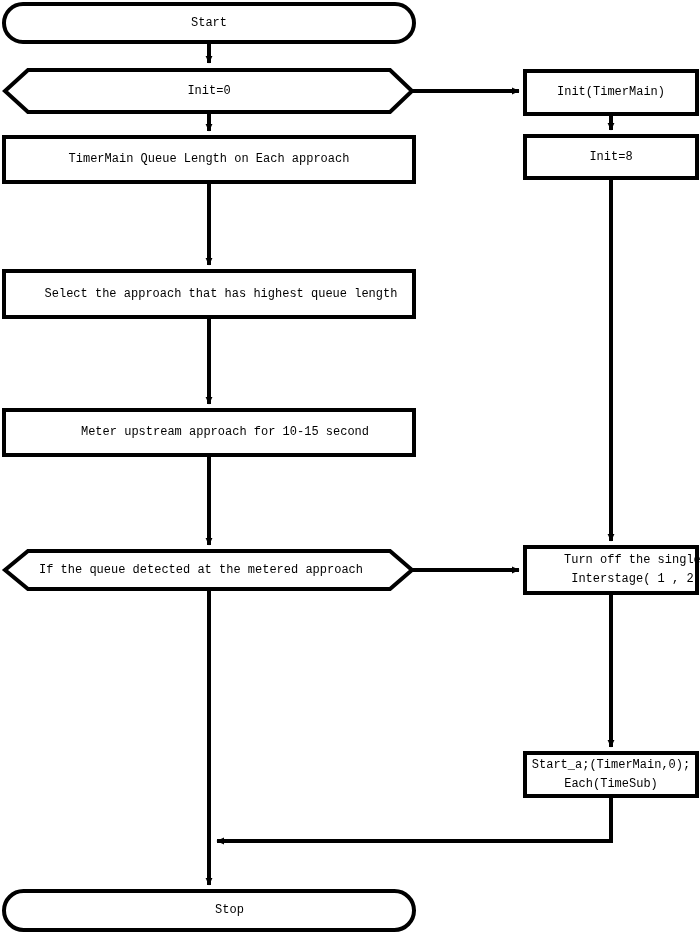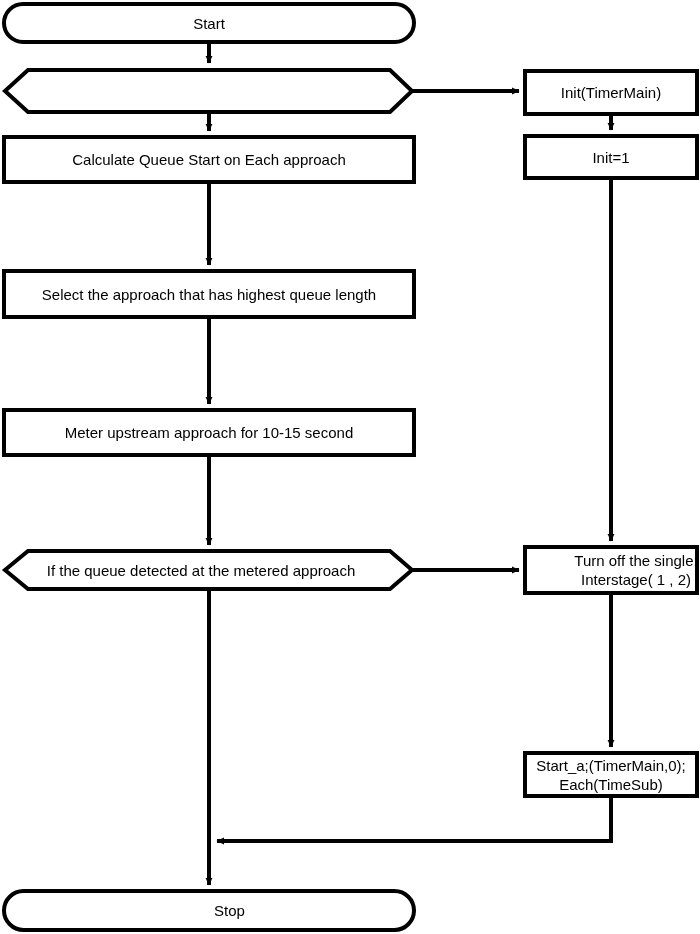--- a/index.html
+++ b/index.html
@@ -24,22 +24,22 @@
     width: 700px;
     height: 934px;
   }
   .node-label {
     position: absolute;
     display: flex;
     align-items: center;
     justify-content: center;
     text-align: center;
     color: #000000;
-    font-family: Liberation Sans, sans-serif;
-    font-size: 15px;
+    font-family: Liberation Mono, monospace;
+    font-size: 12px;
     line-height: 19px;
     white-space: pre-line;
     pointer-events: none;
     letter-spacing: 0px;
   }
 </style>
 </head>
 <body>
 
 <div id="flowchart-canvas">
@@ -99,34 +99,35 @@
       <line x1="412" y1="570" x2="519" y2="570" marker-end="url(#arrowhead)"></line>
 
       <line x1="611" y1="593" x2="611" y2="747" marker-end="url(#arrowhead)"></line>
 
       <path d="M 611,796 L 611,841 L 217,841" marker-end="url(#arrowhead)"></path>
     </g>
   </svg>
 
   <div class="node-label" style="left:4px; top:4px; width:410px; height:38px;">Start</div>
 
+  <div class="node-label" style="left:28px; top:70px; width:362px; height:42px;">Init=0</div>
 
-  <div class="node-label" style="left:4px; top:137px; width:410px; height:45px;">Calculate Queue Start on Each approach</div>
+  <div class="node-label" style="left:4px; top:137px; width:410px; height:45px;">TimerMain Queue Length on Each approach</div>
 
-  <div class="node-label" style="left:4px; top:271px; width:410px; height:46px;">Select the approach that has highest queue length</div>
+  <div class="node-label" style="left:16px; top:271px; width:410px; height:46px;">Select the approach that has highest queue length</div>
 
-  <div class="node-label" style="left:4px; top:410px; width:410px; height:45px;">Meter upstream approach for 10-15 second</div>
+  <div class="node-label" style="left:20px; top:410px; width:410px; height:45px;">Meter upstream approach for 10-15 second</div>
 
   <div class="node-label" style="left:20px; top:551px; width:362px; height:38px;">If the queue detected at the metered approach</div>
 
   <div class="node-label" style="left:4px; top:891px; width:451px; height:39px;">Stop</div>
 
   <div class="node-label" style="left:525px; top:71px; width:172px; height:43px;">Init(TimerMain)</div>
 
-  <div class="node-label" style="left:525px; top:136px; width:172px; height:42px;">Init=1</div>
+  <div class="node-label" style="left:525px; top:136px; width:172px; height:42px;">Init=8</div>
 
   <div class="node-label" style="left:550px; top:547px; width:172px; height:46px;text-align:center;">Turn off the single;
 Interstage( 1 , 2)</div>
 
   <div class="node-label" style="left:523px; top:753px; width:176px; height:43px;">Start_a;(TimerMain,0);
 Each(TimeSub)</div>
 
 </div>
 
 </body></html>

